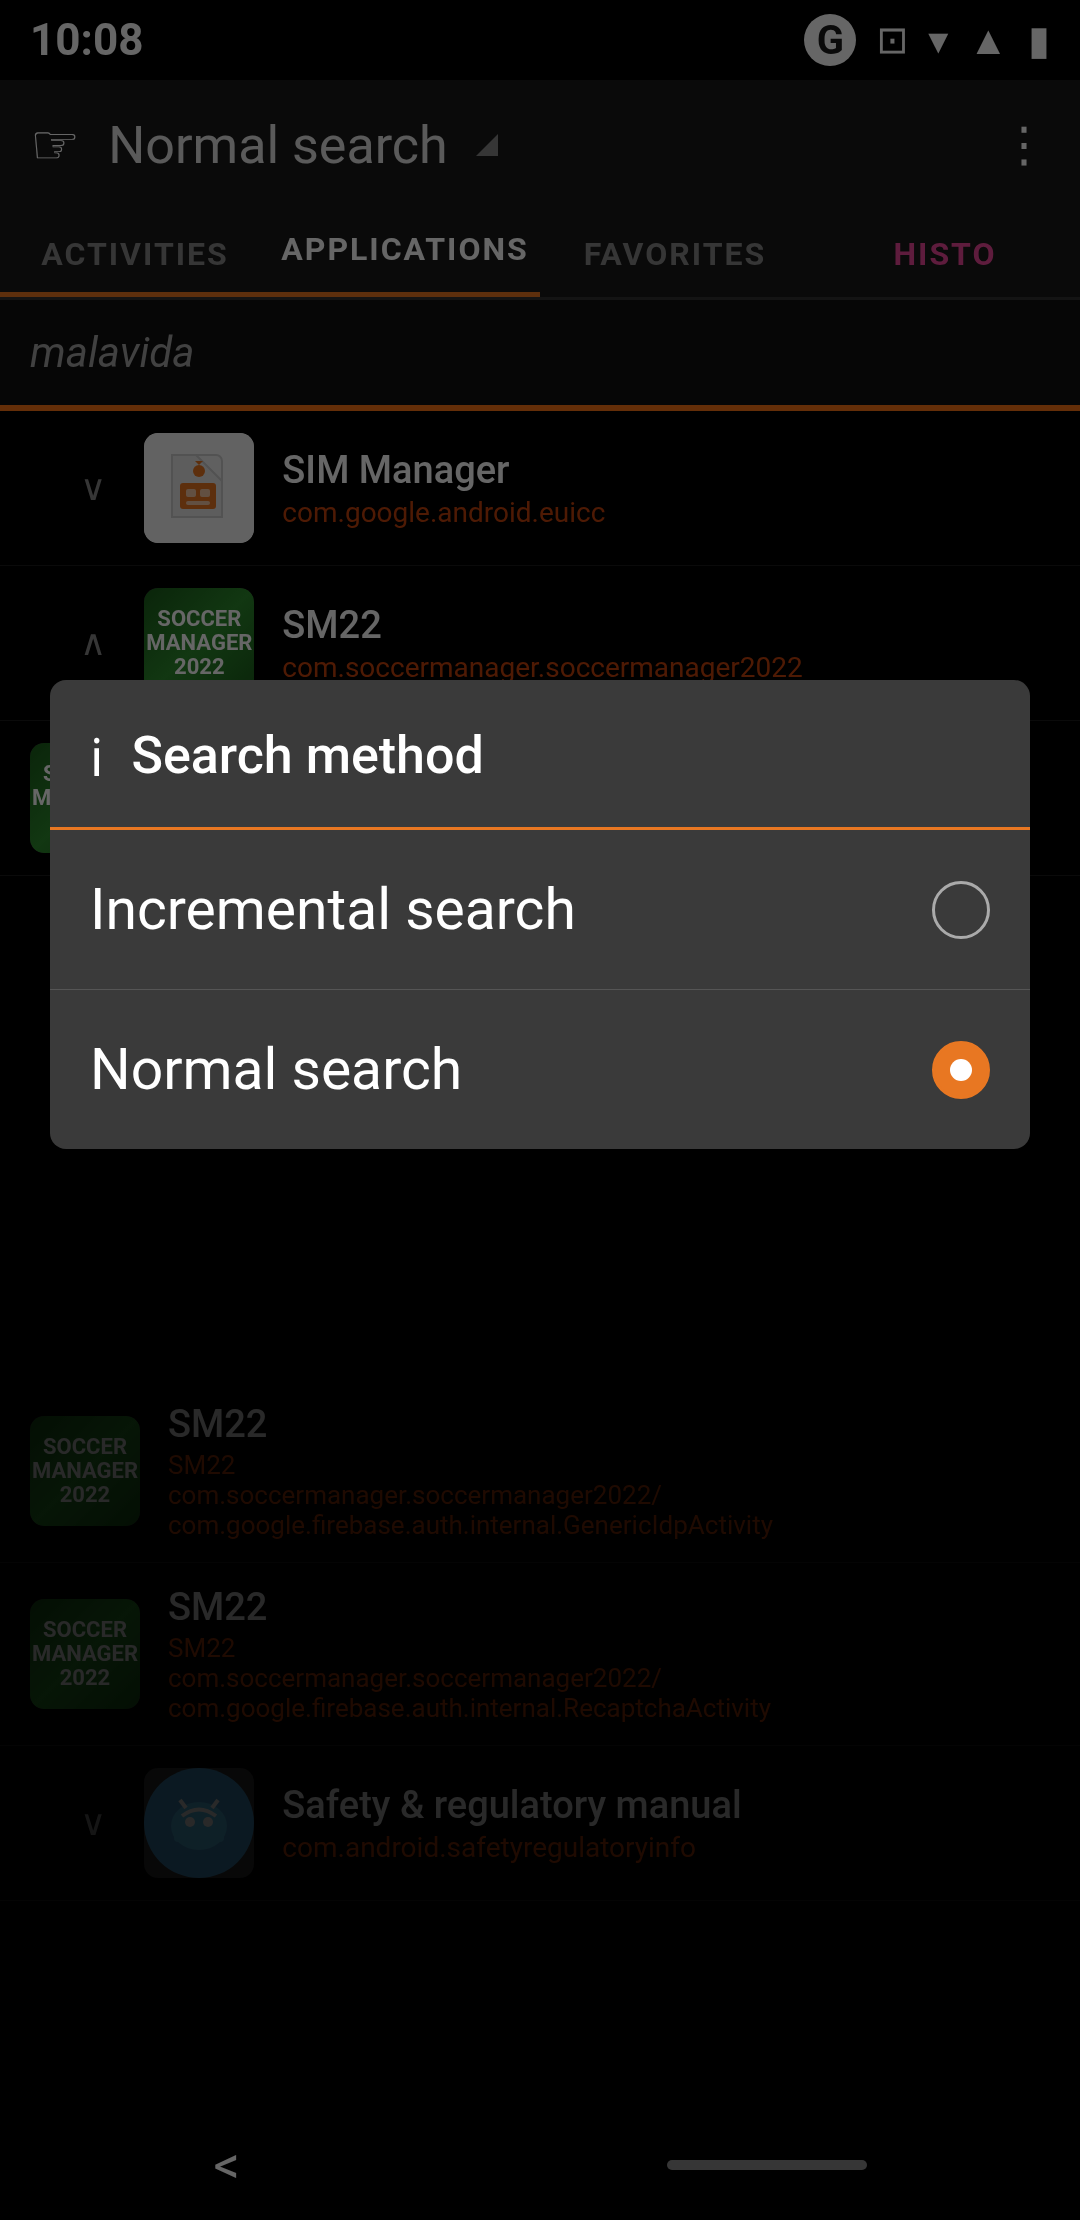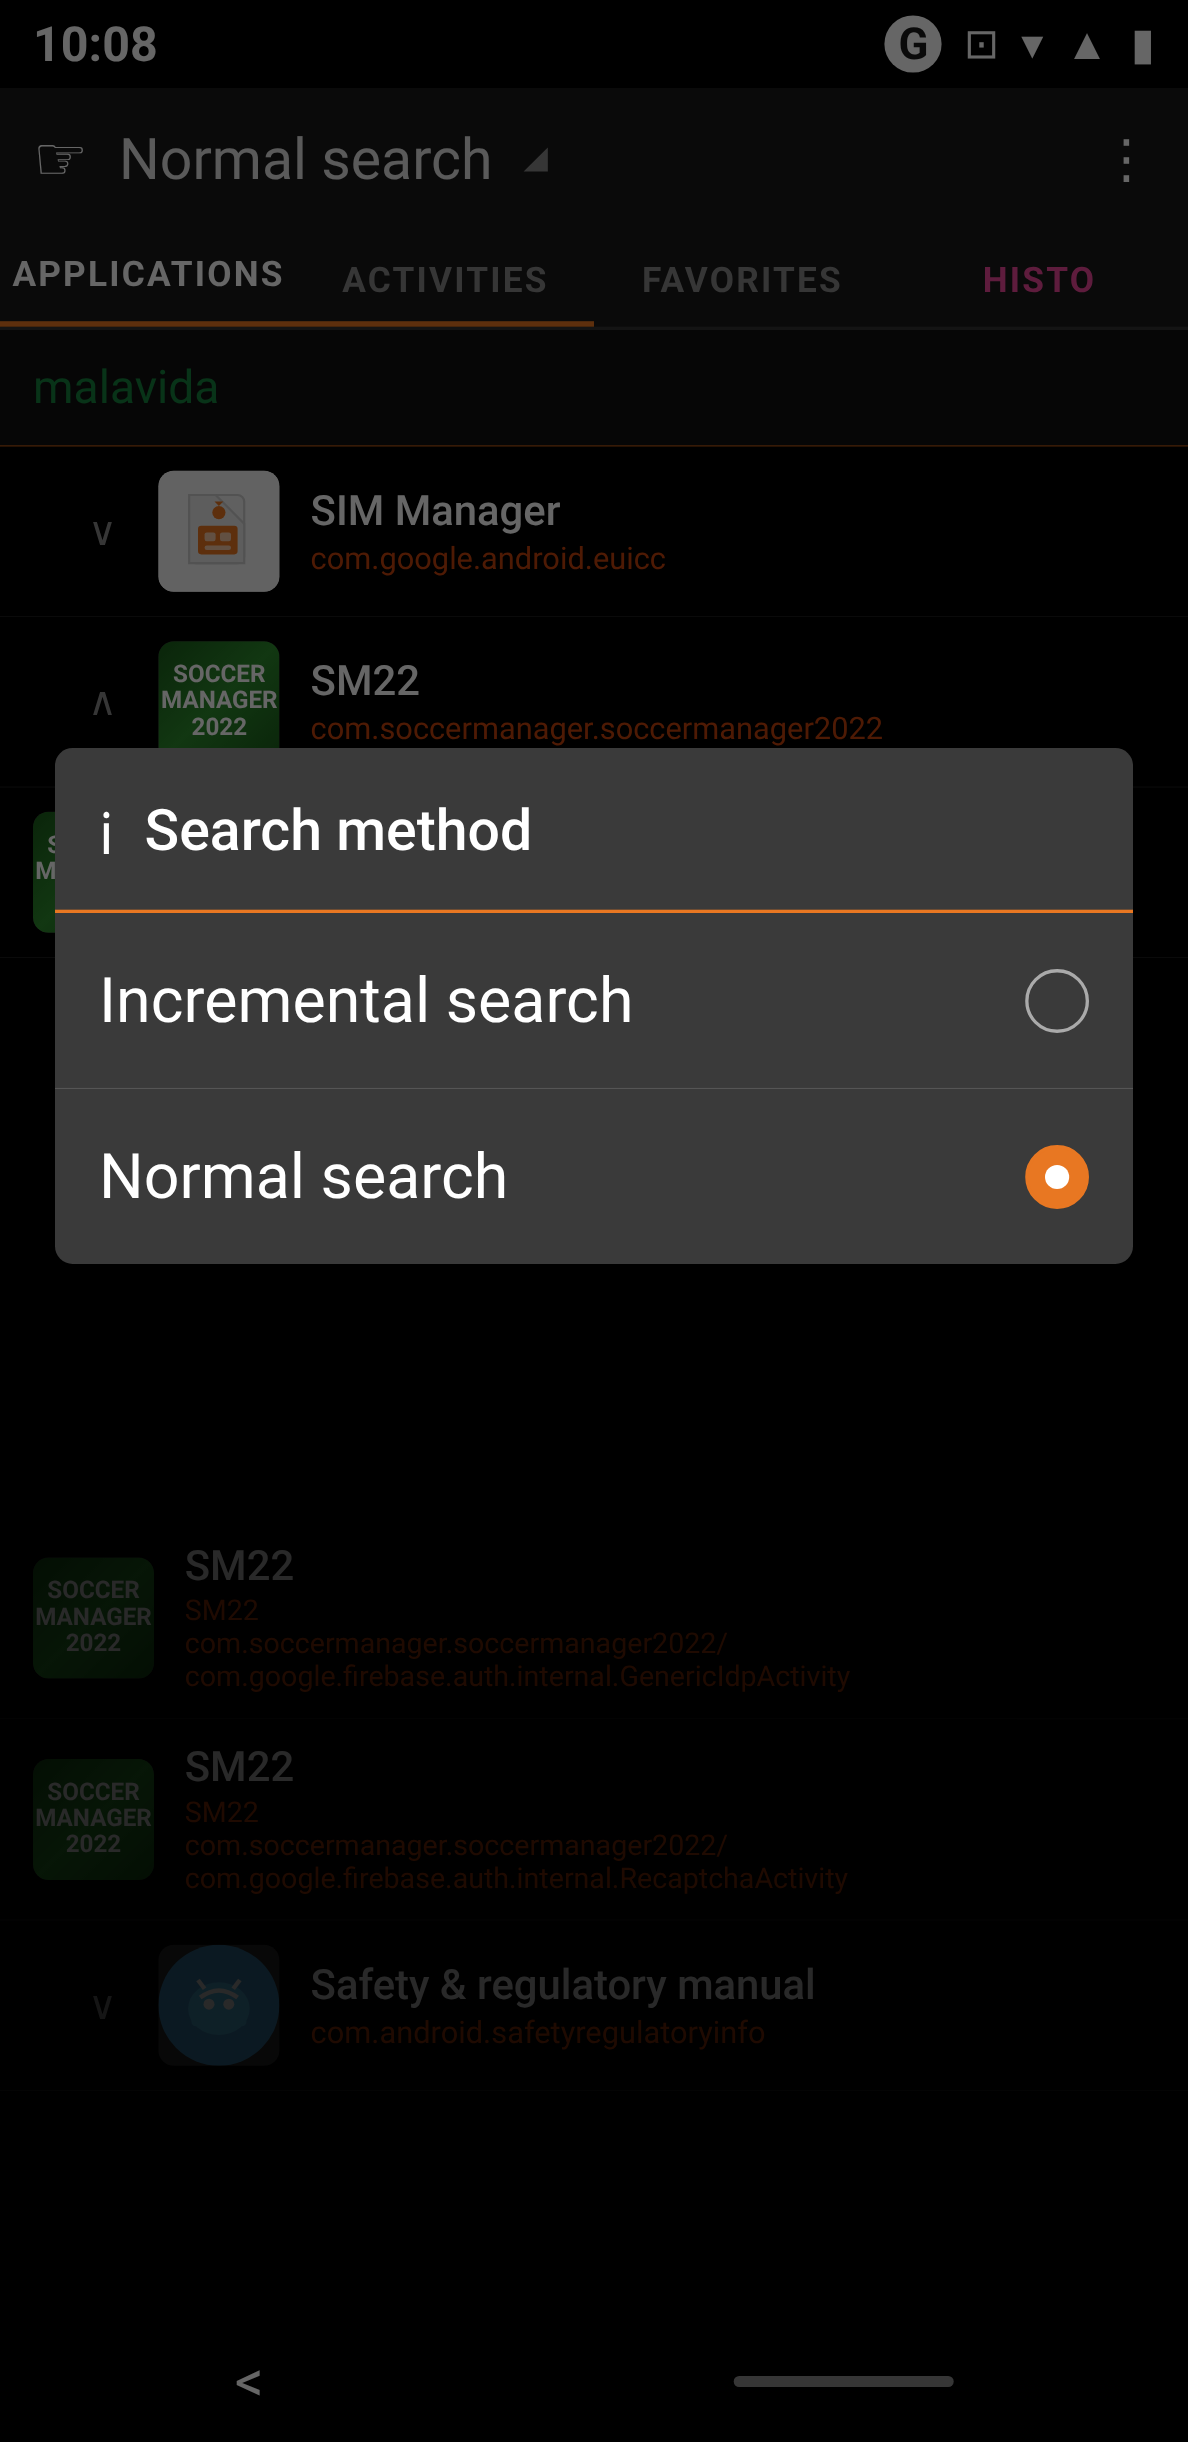--- a/index.html
+++ b/index.html
@@ -105,22 +105,23 @@
       right: 0;
       height: 5px;
       background: #e87722;
     }
 
     
     .search-bar {
       background: #111;
       padding: 28px 30px;
       font-size: 42px;
-      color: #15803d;
-      border-bottom: 1px solid #f97316;
+      color: #a3a3a3;
+      border-bottom: 6px solid #f97316;
+      font-style: italic;
     }
 
     
     .app-list {
       background: #000;
     }
     .app-item {
       display: flex;
       align-items: center;
       padding: 22px 30px;
@@ -326,25 +327,25 @@
     <span class="touch-icon">☞</span>
     <span class="top-bar-title">Normal search</span>
     <div class="corner-indicator"></div>
   </div>
   <div class="top-bar-right">
     <span class="menu-dots">⋮</span>
   </div>
 </div>
 
 <div class="tabs">
+  <div class="tab active" style="color: rgb(136, 136, 136);">
+    <span>ACTIVITIES</span>
+  </div>
   <div class="tab" style="color:#fff;border-bottom:5px solid #e87722;padding-bottom:5px;">
     <span>APPLICATIONS</span>
-  </div>
-  <div class="tab active" style="color: rgb(136, 136, 136);">
-    <span>ACTIVITIES</span>
   </div>
   <div class="tab" style="color: rgb(136, 136, 136);">
     <span>FAVORITES</span>
   </div>
   <div class="tab" style="color: #ec4899;">
     <span>HISTO</span>
   </div>
 </div>
 
 <div class="search-bar">

